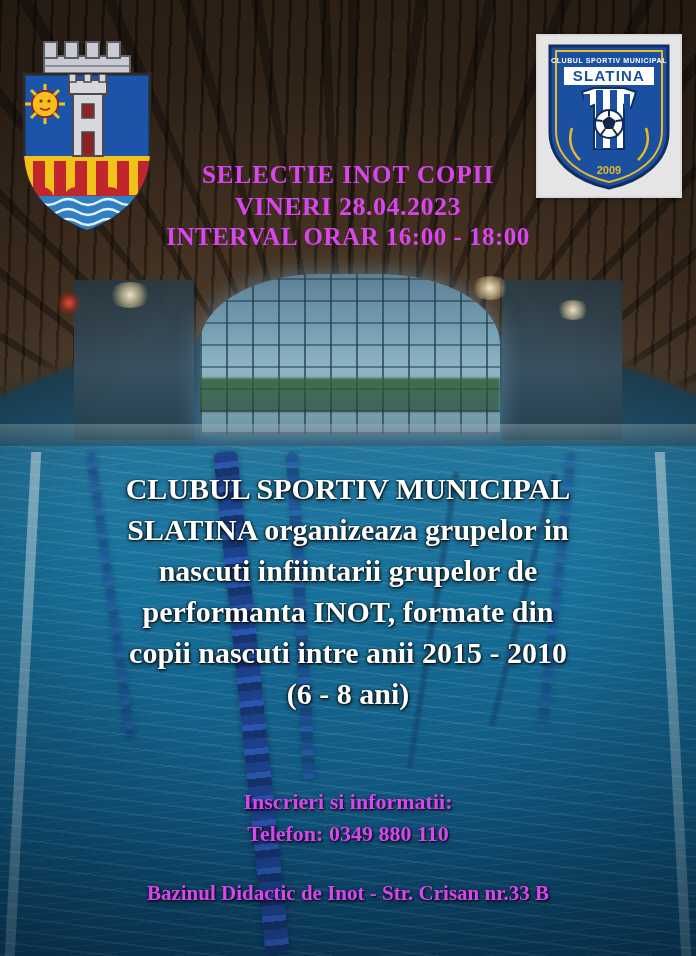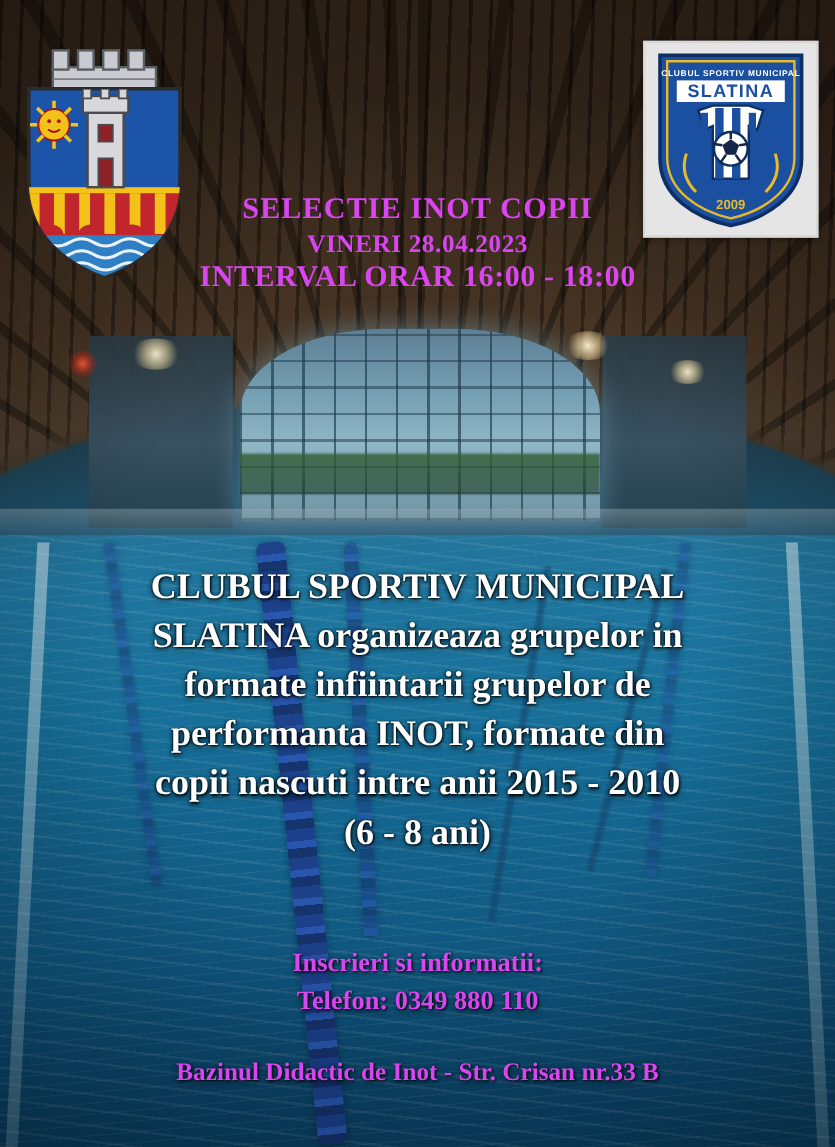--- a/index.html
+++ b/index.html
@@ -203,21 +203,21 @@
   .headline {
     position: absolute;
     left: 0; top: 160px; width: 696px;
     text-align: center;
     color: #d946ef;
     font-weight: bold;
     line-height: 1.22;
     letter-spacing: 0.5px;
   }
   .headline .l1 { font-size: 25px; letter-spacing: 1px; }
-  .headline .l2 { font-size: 21px; }
+  .headline .l2 { font-size: 26px; }
   .headline .l3 { font-size: 25px; }
 
   .body-text {
     position: absolute;
     left: 28px; top: 468px; width: 640px;
     text-align: center;
     color: #ffffff;
     font-weight: bold;
     font-size: 30px;
     line-height: 1.37;
@@ -403,21 +403,21 @@
 
   <div class="headline">
     <div class="l1">SELECTIE INOT COPII</div>
     <div class="l2">VINERI 28.04.2023</div>
     <div class="l3">INTERVAL ORAR 16:00 - 18:00</div>
   </div>
 
   <div class="body-text">
     <div>CLUBUL SPORTIV MUNICIPAL</div>
     <div>SLATINA organizeaza grupelor in</div>
-    <div>formate infiintarii grupelor de</div>
+    <div>nascuti infiintarii grupelor de</div>
     <div>performanta INOT, formate din</div>
     <div>copii nascuti intre anii 2015 - 2010</div>
     <div>(6 - 8 ani)</div>
   </div>
 
   <div class="contact-text">
     <div>Inscrieri si informatii:</div>
     <div>Telefon: 0349 880 110</div>
     <div class="addr">Bazinul Didactic de Inot - Str. Crisan nr.33 B</div>
   </div>

